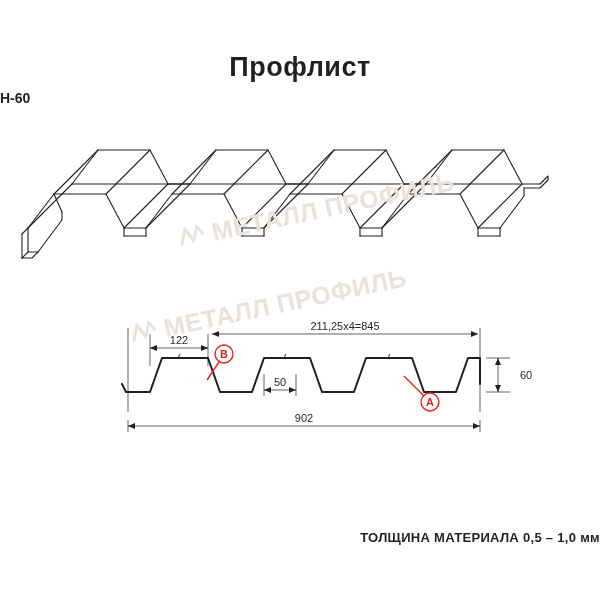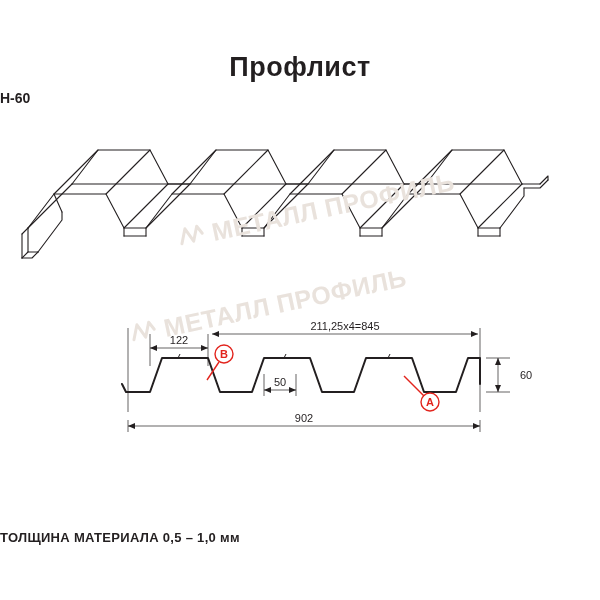--- a/index.html
+++ b/index.html
@@ -52,21 +52,21 @@
     top: 300px;
     left: 0;
     width: 600px;
     height: 160px;
   }
   .footer {
     position: absolute;
     top: 530px;
     left: 0;
     width: 600px;
-    text-align: left;
+    text-align: right;
     font-size: 13px;
     font-weight: bold;
     letter-spacing: 0.3px;
     color: #231f20;
   }
   .wm {
     position: absolute;
     pointer-events: none;
     user-select: none;
     color: #e9e2dc;

